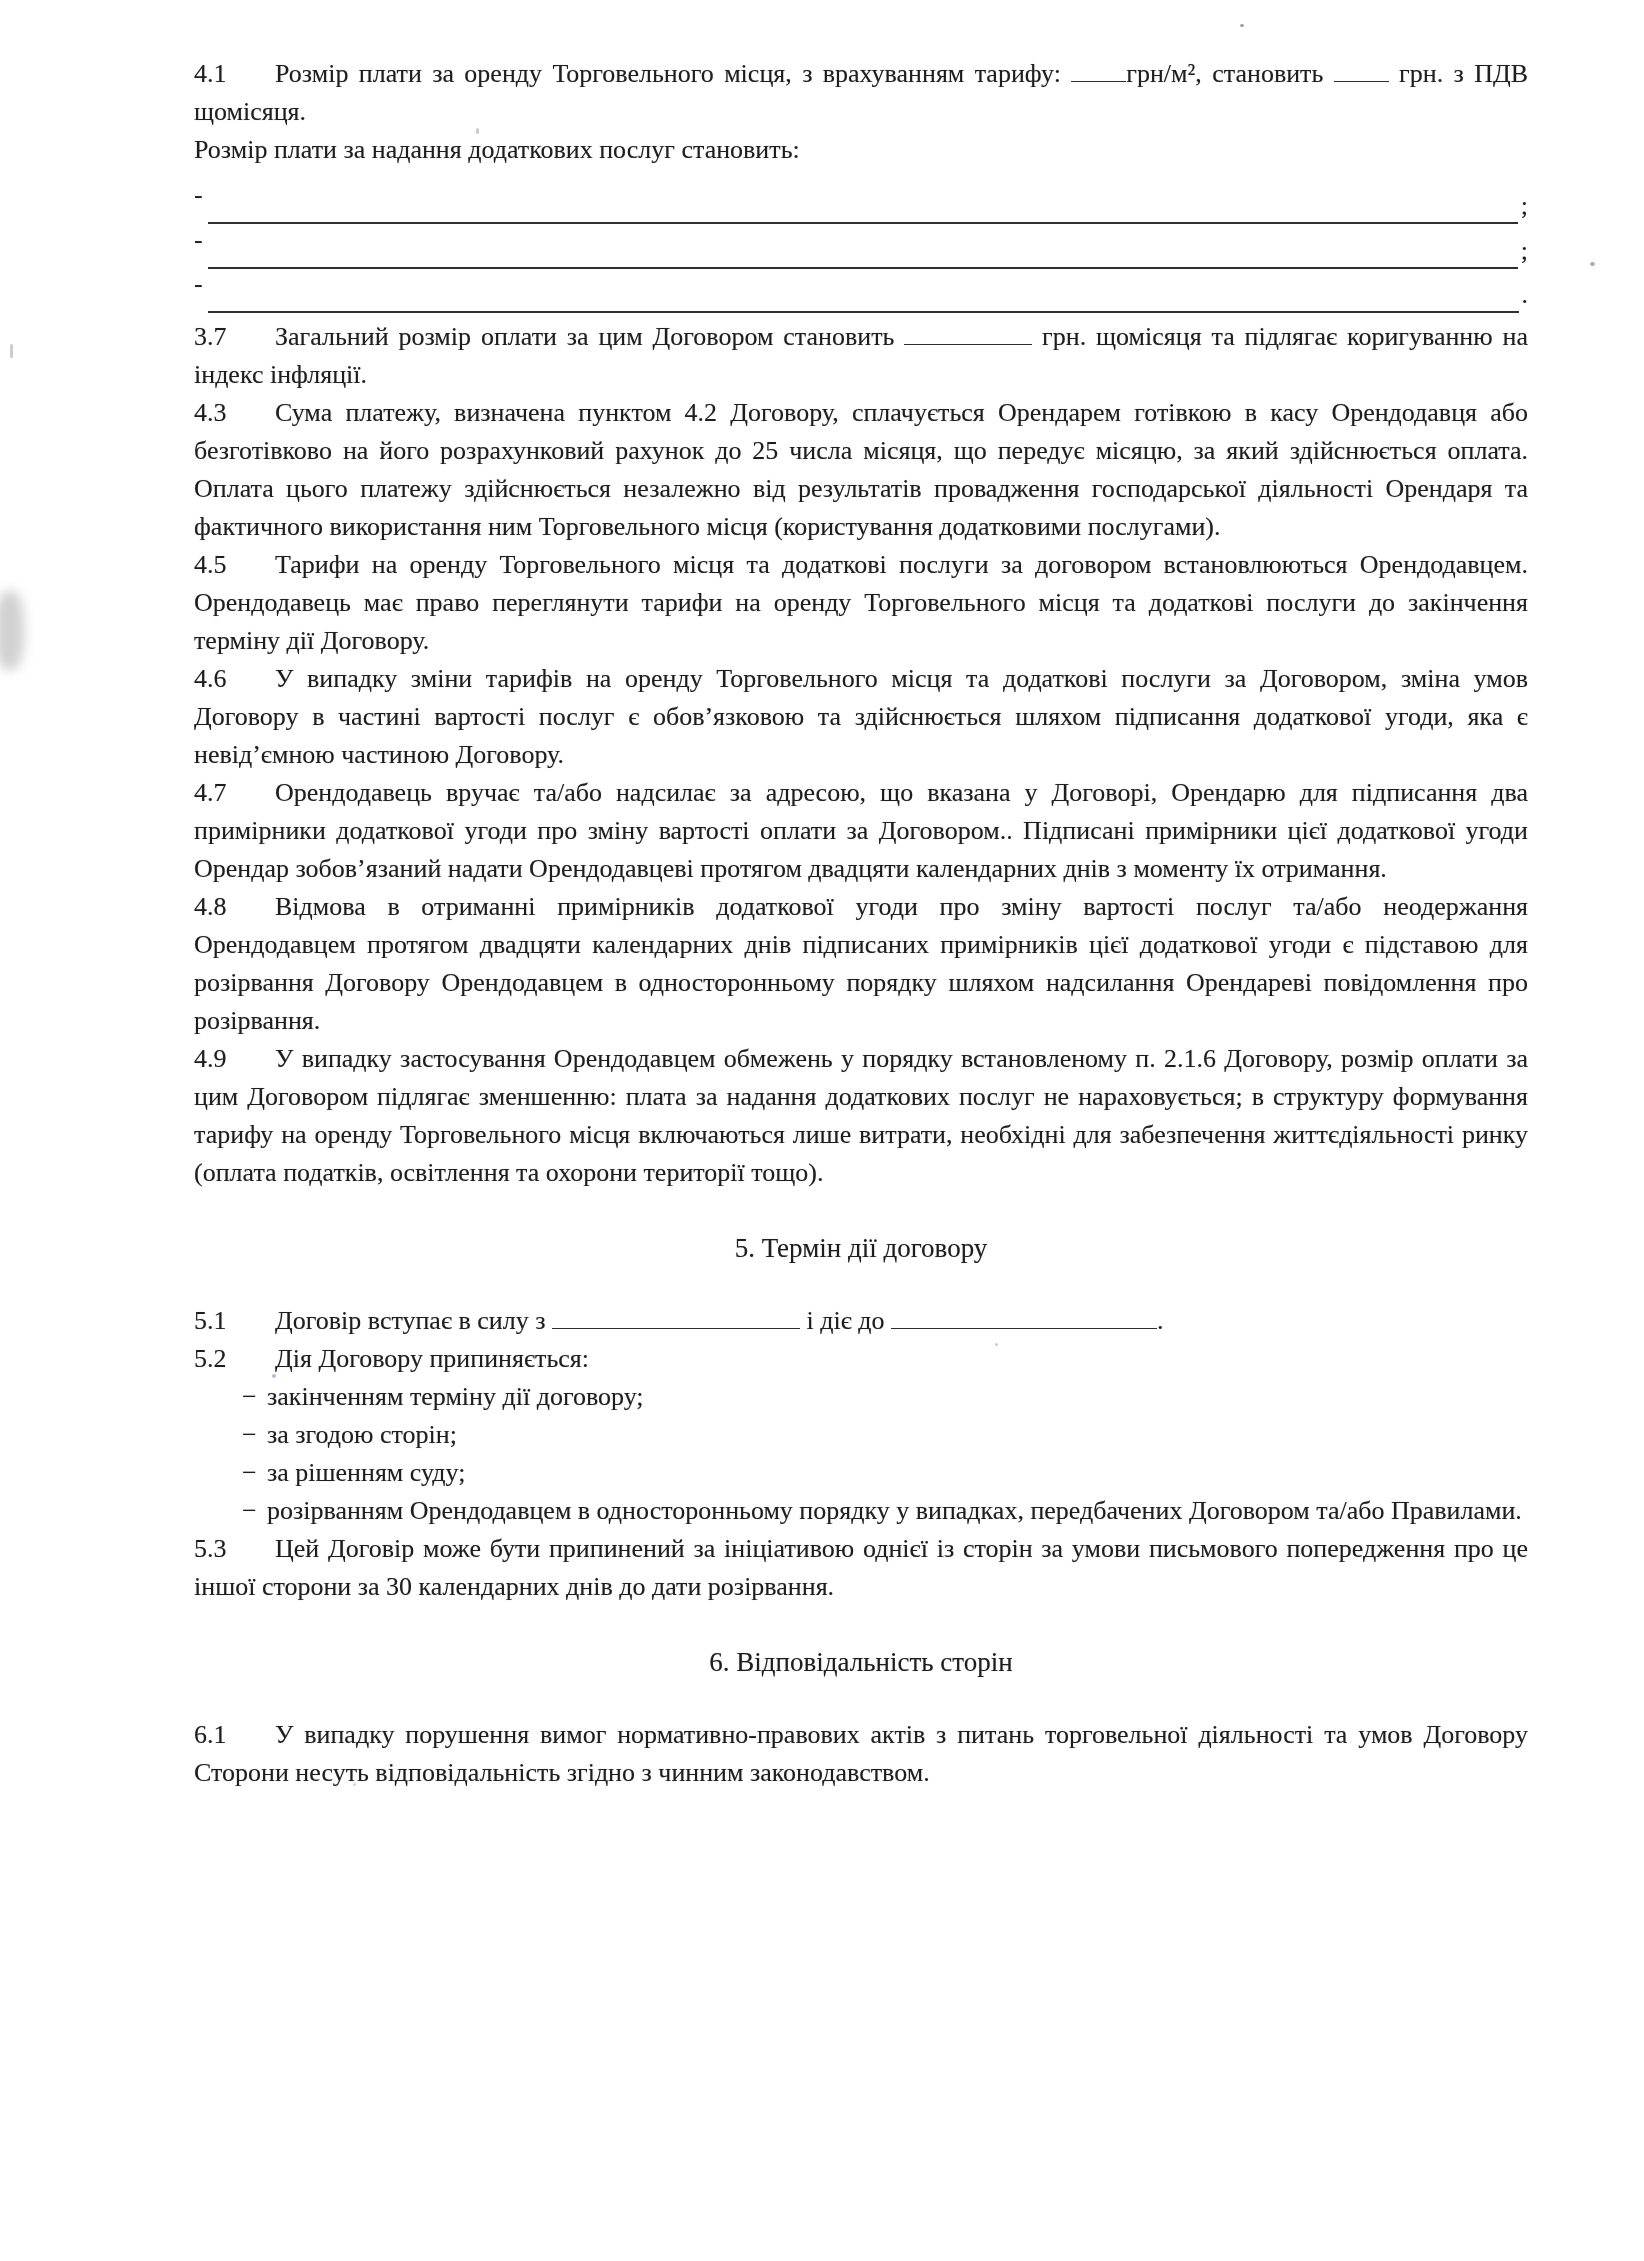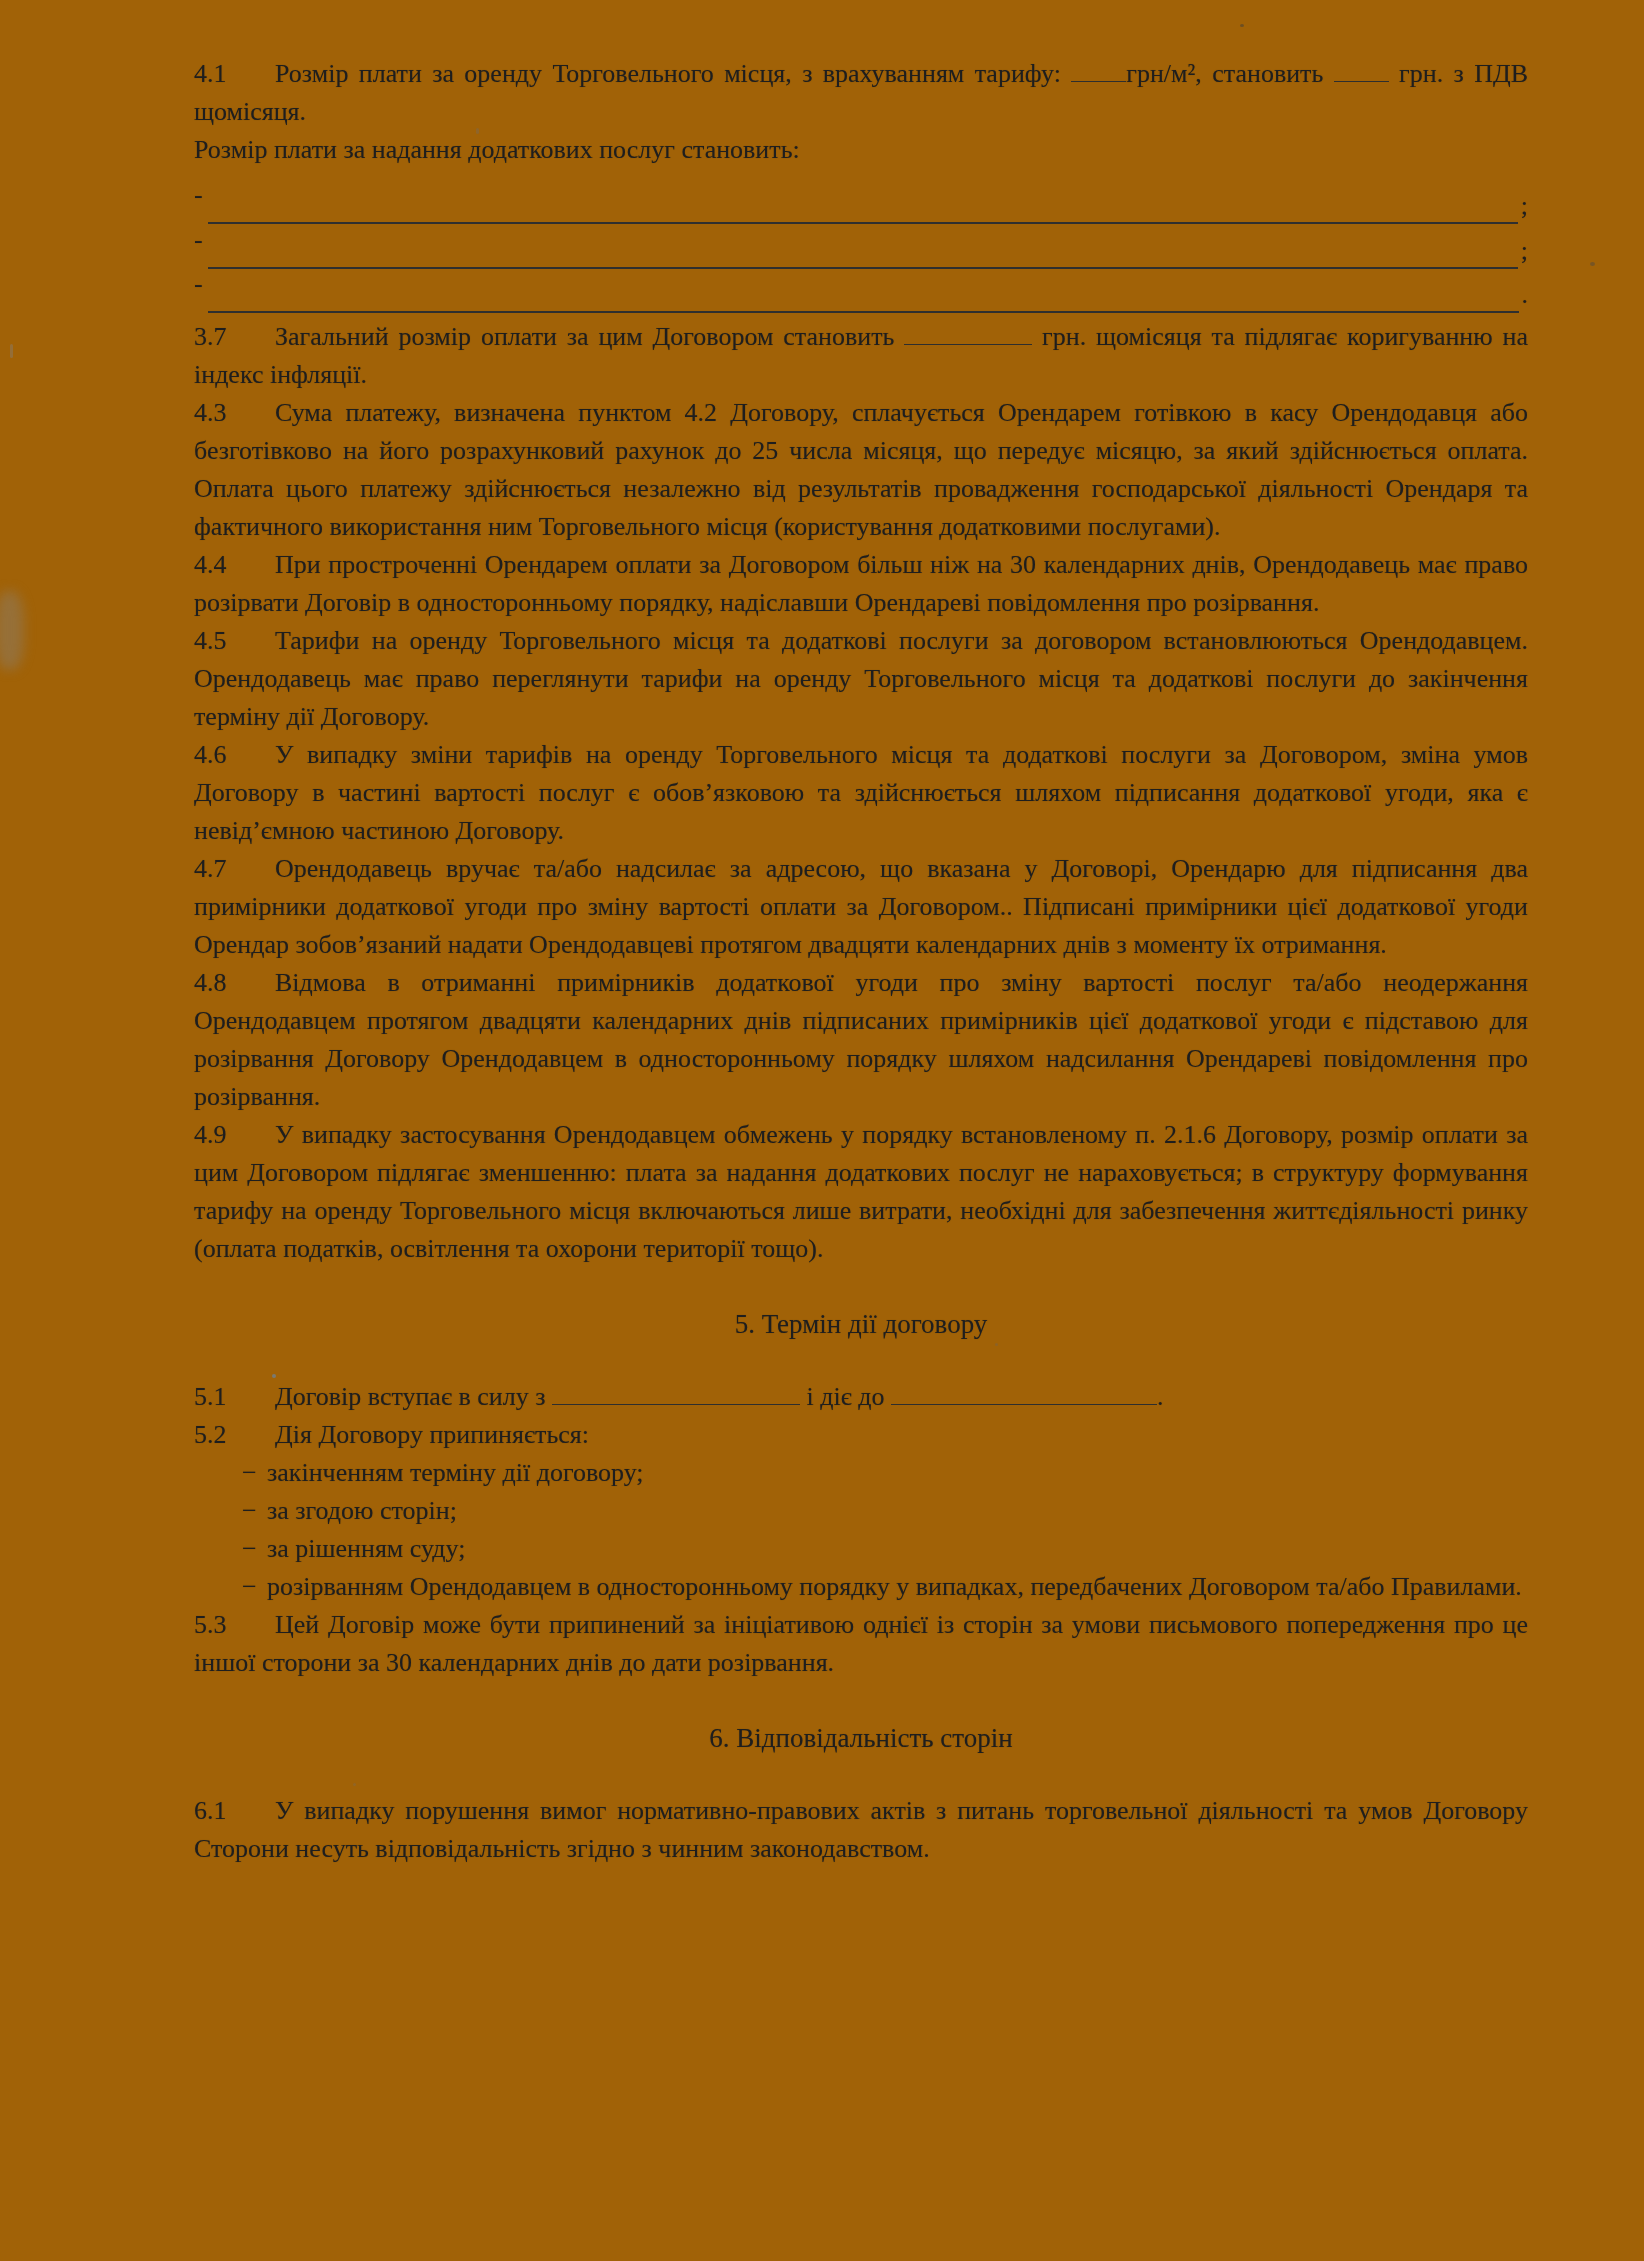--- a/index.html
+++ b/index.html
@@ -1,19 +1,19 @@
 <!DOCTYPE html>
 <html lang="uk" style="font-size:13.7px"><head>
 <meta charset="utf-8">
 <style>
   html,body{margin:0;padding:0;background:#e8e8e8;}
   .page{
     position:relative;
     width:1645px;height:2261px;
-    background:#a16207;
+    background:#ffffff;
     overflow:hidden;
     font-family:"Liberation Serif","DejaVu Serif",serif;
     color:#1e1e1e;
   }
   .content{position:absolute;left:194px;top:55px;width:1334px;}
   .para{
     margin:0;
     font-size:26px;
     line-height:38px;
     text-align:justify;
@@ -97,23 +97,20 @@
     <p class="para">
       <span class="num">3.7</span><span>Загальний розмір оплати за цим Договором становить</span>
       <span class="blank w150"></span>
       <span>грн. щомісяця та підлягає коригуванню на індекс інфляції.</span>
     </p>
 
     <p class="para">
       <span class="num">4.3</span><span>Сума платежу, визначена пунктом 4.2 Договору, сплачується Орендарем готівкою в касу Орендодавця або безготівково на його розрахунковий рахунок до 25 числа місяця, що передує місяцю, за який здійснюється оплата. Оплата цього платежу здійснюється незалежно від результатів провадження господарської діяльності Орендаря та фактичного використання ним Торговельного місця (користування додатковими послугами).</span>
     </p>
 
-    <p class="para">
-      <span class="num">4.4</span><span>При простроченні Орендарем оплати за Договором більш ніж на 30 календарних днів, Орендодавець має право розірвати Договір в односторонньому порядку, надіславши Орендареві повідомлення про розірвання.</span>
-    </p>
 
     <p class="para">
       <span class="num">4.5</span><span>Тарифи на оренду Торговельного місця та додаткові послуги за договором встановлюються Орендодавцем. Орендодавець має право переглянути тарифи на оренду Торговельного місця та додаткові послуги до закінчення терміну дії Договору.</span>
     </p>
 
     <p class="para">
       <span class="num">4.6</span><span>У випадку зміни тарифів на оренду Торговельного місця та додаткові послуги за Договором, зміна умов Договору в частині вартості послуг є обов’язковою та здійснюється шляхом підписання додаткової угоди, яка є невід’ємною частиною Договору.</span>
     </p>
 
     <p class="para">

